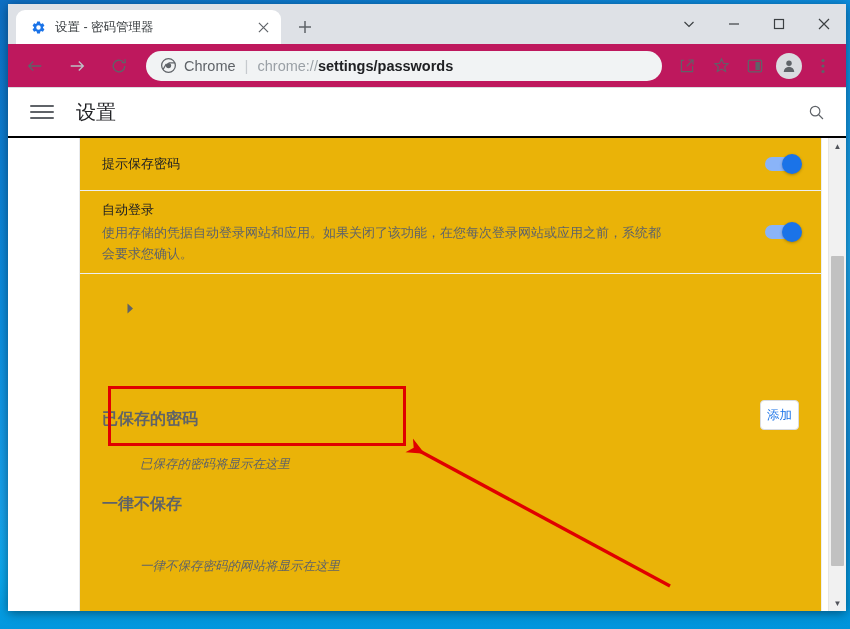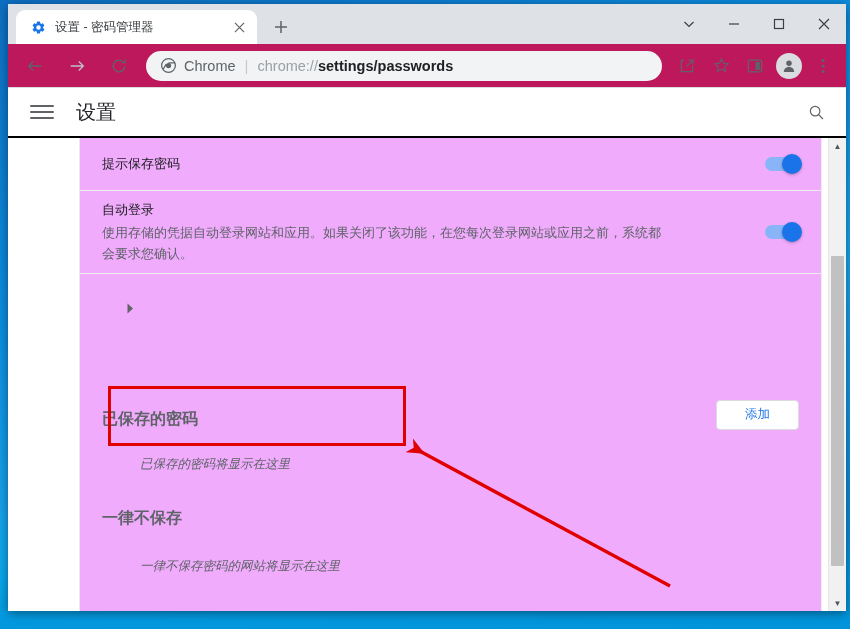--- a/index.html
+++ b/index.html
@@ -46,21 +46,21 @@
   
   .tab-strip {
     height: 40px;
     background: #dee1e6;
     position: relative;
     display: flex;
     align-items: flex-end;
     flex: 0 0 auto;
   }
   .tab {
-    width: 241px;
+    width: 265px;
     height: 34px;
     margin-left: 8px;
     background: #ffffff;
     border-radius: 9px 9px 0 0;
     display: flex;
     align-items: center;
     padding: 0 8px 0 14px;
     box-sizing: border-box;
     position: relative;
   }
@@ -224,21 +224,21 @@
   }
   .content-area {
     flex: 1 1 auto;
     position: relative;
     background: #ffffff;
     overflow: hidden;
   }
   .card {
     position: absolute;
     left: 0; right: 24px; top: 0;
-    background: #f0abfc;
+    background: #eab308;
     border-right: 1px solid #eceff1;
     min-height: 100%;
     box-sizing: border-box;
   }
 
   .row {
     display: flex;
     align-items: center;
     padding: 0 22px 0 22px;
     box-sizing: border-box;
@@ -281,38 +281,37 @@
     flex: 0 0 20px;
     margin-left: 18px;
     color: #5f6368;
     display: flex;
     align-items: center;
     justify-content: center;
   }
 
   .section-head {
     display: flex;
-    align-items: center;
     padding: 0 22px;
     box-sizing: border-box;
   }
   .section-label {
     font-size: 16px;
     color: #5f6368;
     flex: 1 1 auto;
     font-weight: bold;
   }
   .add-button {
     border: 1px solid #dadce0;
     border-radius: 4px;
     color: #1a73e8;
     background: #ffffff;
     font-size: 12.5px;
-    padding: 8px 28px;
-    font-family: Liberation Mono, monospace;
+    padding: 8px 6px;
+    font-family: Liberation Serif, serif;
     line-height: 1;
   }
 
   .empty-note {
     font-size: 12.5px;
     color: #5f6368;
     font-style: italic;
   }
 
   

